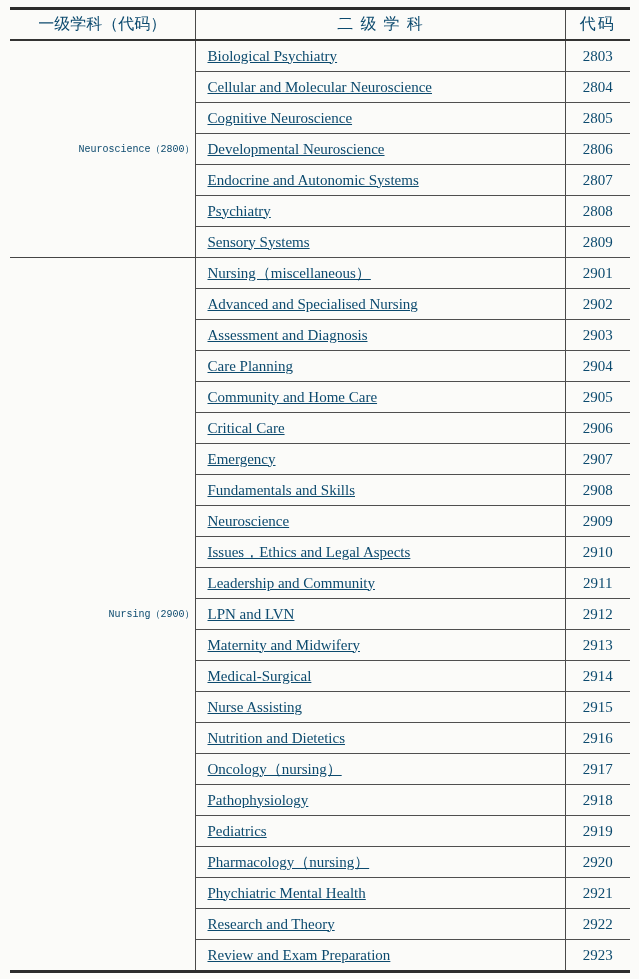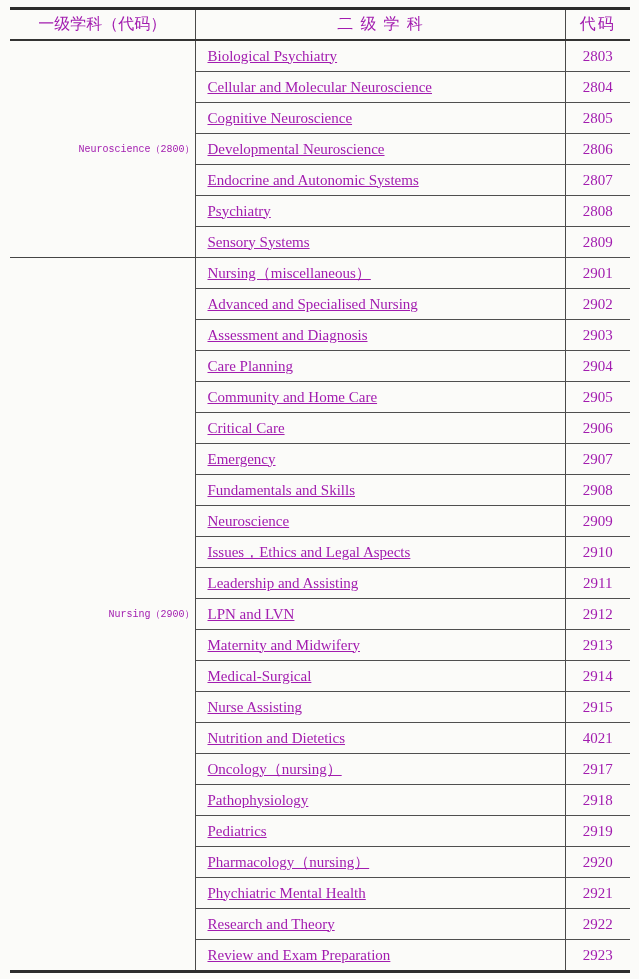--- a/index.html
+++ b/index.html
@@ -6,21 +6,21 @@
     margin: 0;
     padding: 0;
   }
   .page {
     position: relative;
     width: 639px;
     height: 979px;
     background: #fbfbf9;
     overflow: hidden;
     font-family: "Liberation Serif", "DejaVu Serif", serif;
-    color: #a21caf;
+    color: #0c4a6e;
   }
   table.subject-table {
     position: absolute;
     left: 10px;
     top: 7px;
     width: 620px;
     border-collapse: collapse;
     table-layout: fixed;
     border-top: 3px solid #2c2c2c;
     border-bottom: 3px solid #2c2c2c;
@@ -150,42 +150,42 @@
         </tr>
         <tr>
           <td class="name-cell">Neuroscience</td>
           <td class="code-cell">2909</td>
         </tr>
         <tr>
           <td class="name-cell">Issues，Ethics and Legal Aspects</td>
           <td class="code-cell">2910</td>
         </tr>
         <tr>
-          <td class="name-cell">Leadership and Assisting</td>
+          <td class="name-cell">Leadership and Community</td>
           <td class="code-cell">2911</td>
         </tr>
         <tr>
           <td class="name-cell">LPN and LVN</td>
           <td class="code-cell">2912</td>
         </tr>
         <tr>
           <td class="name-cell">Maternity and Midwifery</td>
           <td class="code-cell">2913</td>
         </tr>
         <tr>
           <td class="name-cell">Medical-Surgical</td>
           <td class="code-cell">2914</td>
         </tr>
         <tr>
           <td class="name-cell">Nurse Assisting</td>
           <td class="code-cell">2915</td>
         </tr>
         <tr>
           <td class="name-cell">Nutrition and Dietetics</td>
-          <td class="code-cell">4021</td>
+          <td class="code-cell">2916</td>
         </tr>
         <tr>
           <td class="name-cell">Oncology（nursing）</td>
           <td class="code-cell">2917</td>
         </tr>
         <tr>
           <td class="name-cell">Pathophysiology</td>
           <td class="code-cell">2918</td>
         </tr>
         <tr>

